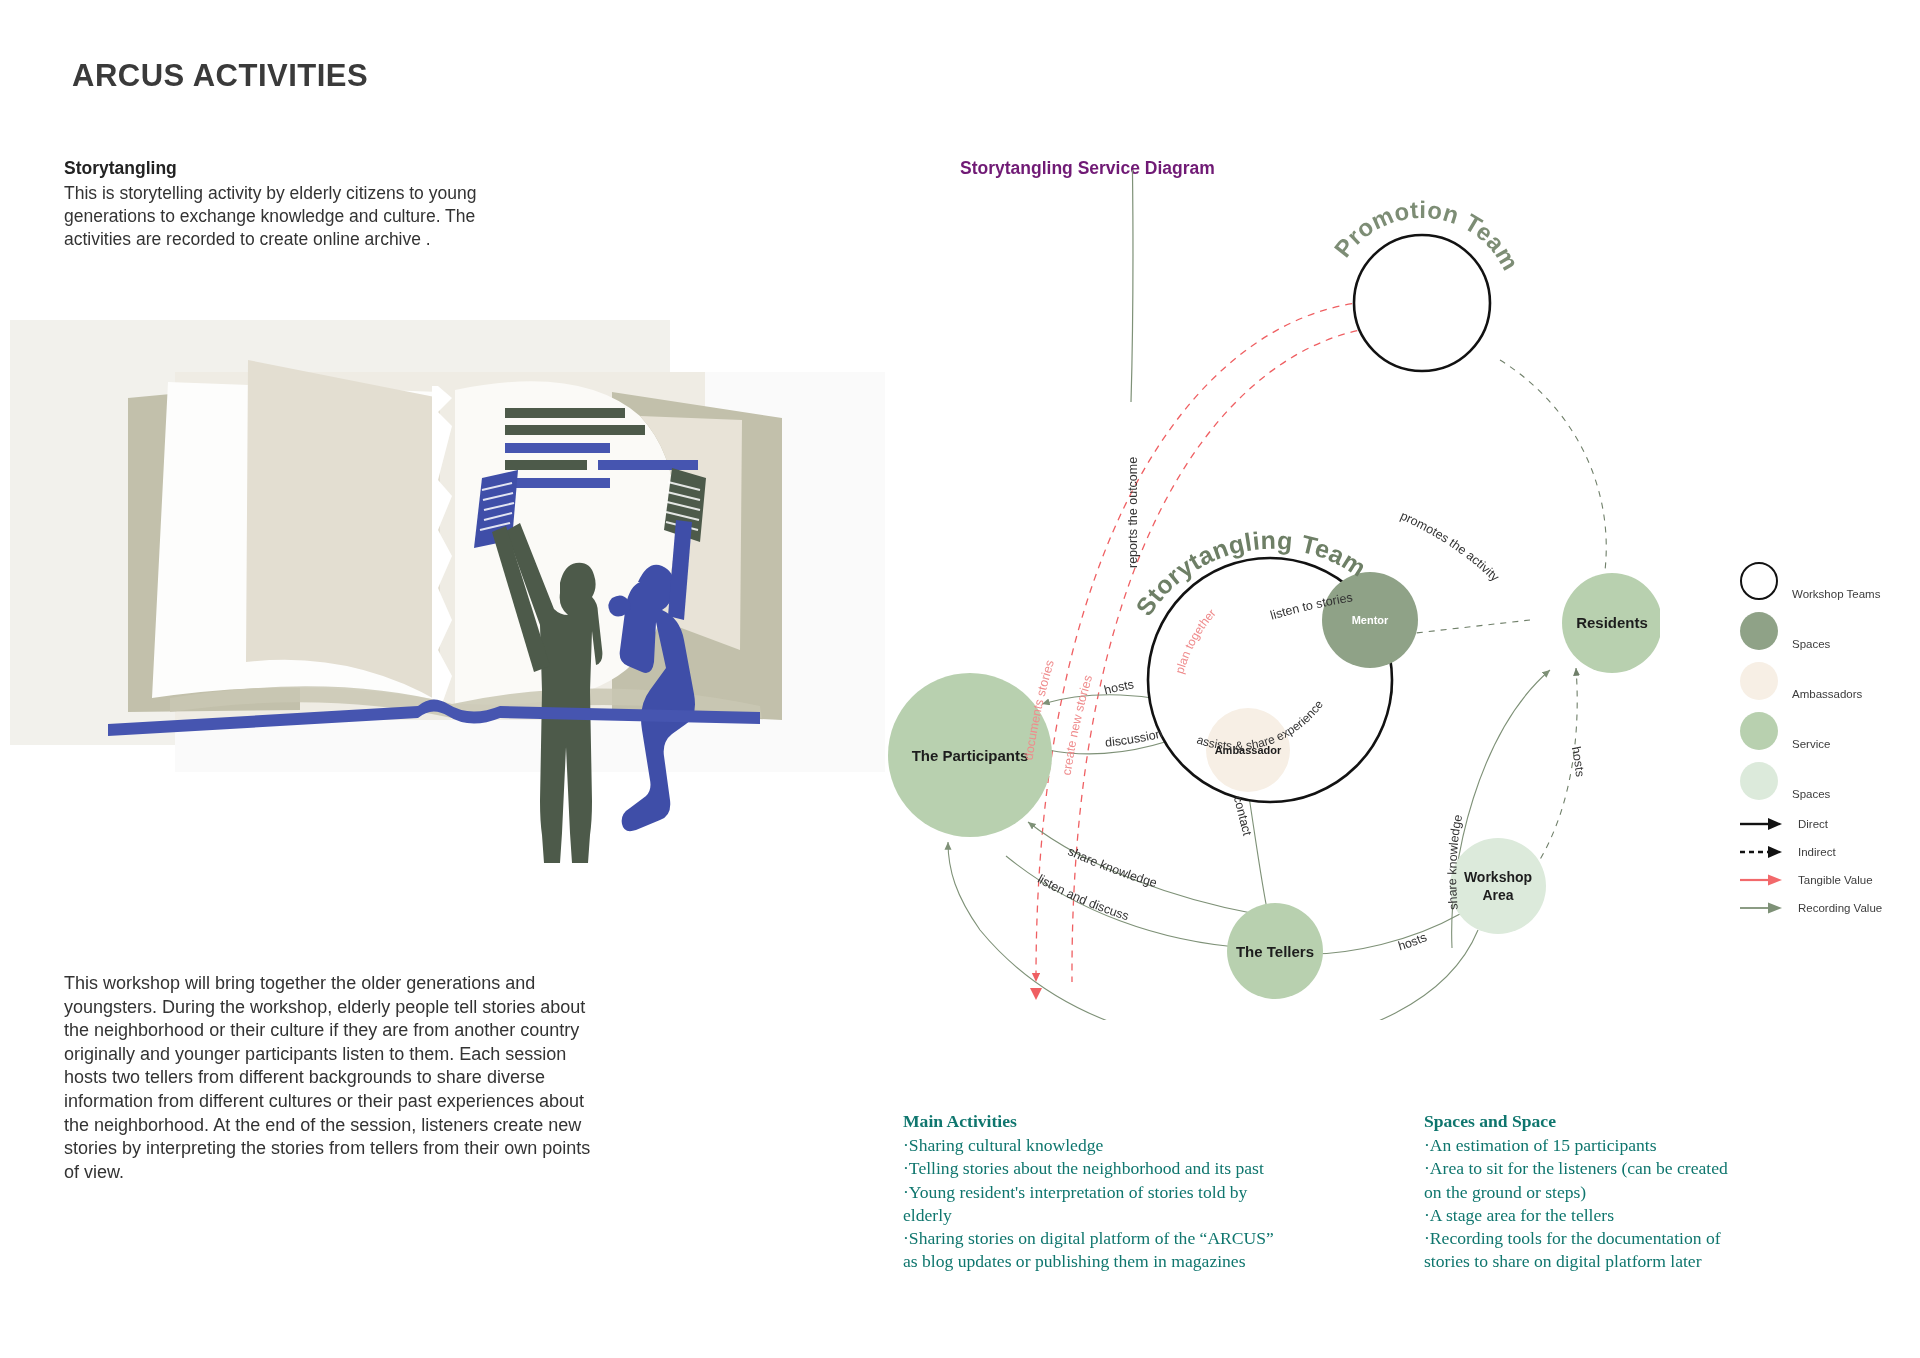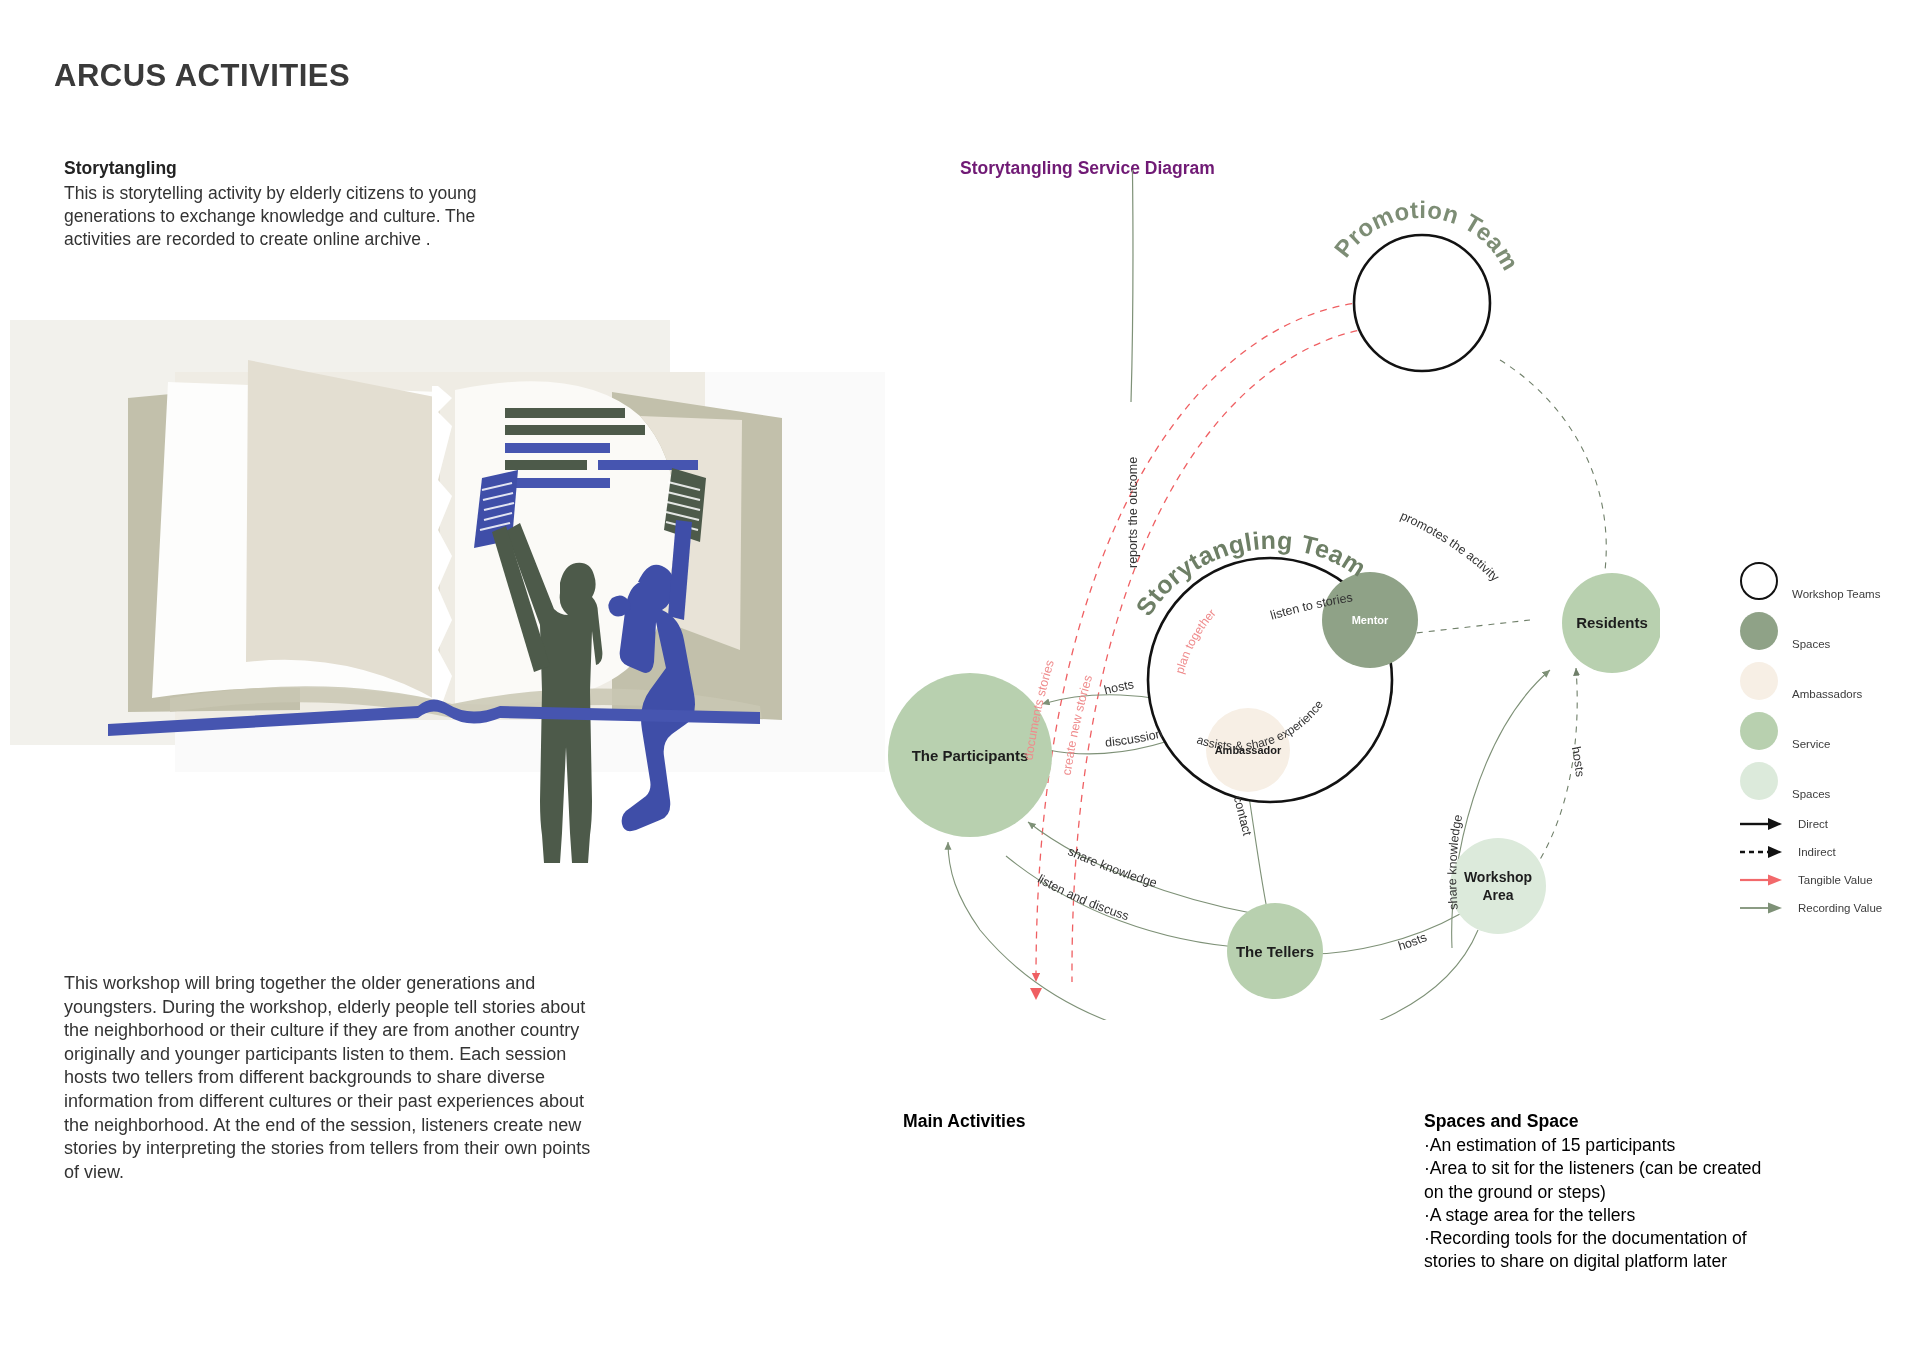--- a/index.html
+++ b/index.html
@@ -5,42 +5,42 @@
   html,body{margin:0;padding:0;}
   body{
     width:1920px;height:1358px;background:#ffffff;
     font-family:"Liberation Sans", sans-serif;
     color:#2b2b2b;overflow:hidden;position:relative;
   }
   .page{position:relative;width:1920px;height:1358px;}
 
   
   #page-title{
-    position:absolute;left:54px;top:58px;
+    position:absolute;left:72px;top:58px;
     font-size:31px;font-weight:bold;letter-spacing:.5px;color:#3a3a3a;
   }
   #left-sub-title{
     position:absolute;left:64px;top:158px;
     font-size:17.5px;font-weight:bold;color:#222;
   }
   #left-sub-body{
     position:absolute;left:64px;top:182px;width:540px;
     font-size:17.5px;line-height:23px;color:#333;white-space:pre-line;
   }
   #diagram-title{
     position:absolute;left:960px;top:158px;
     font-size:17.5px;font-weight:bold;color:#701a75;
   }
   #left-body{
     position:absolute;left:64px;top:972px;width:675px;
     font-size:18px;line-height:23.6px;color:#333;white-space:pre-line;
   }
 
   
-  .col-block{position:absolute;font-size:17.6px;line-height:23.2px;color:#000000;}
+  .col-block{position:absolute;font-size:17.6px;line-height:23.2px;color:#0f766e;font-family:Liberation Serif, serif;}
   #main-activities{left:903px;top:1110px;width:510px;}
   #tools-space{left:1424px;top:1110px;width:430px;}
   .col-head{font-weight:bold;font-size:17.6px;display:block;margin-bottom:1px;}
   .col-list{white-space:pre-line;}
 
   
   #illustration{position:absolute;left:0px;top:320px;width:890px;height:590px;}
 
   
   #service-diagram{position:absolute;left:860px;top:170px;width:800px;height:850px;}
@@ -347,20 +347,26 @@
             <line x1="0" y1="8" x2="30" y2="8" stroke="#7e9177" stroke-width="1.8"></line>
             <path d="M28,2.5 L42,8 L28,13.5 z" fill="#7e9177"></path>
           </svg>
       </div>
       <div class="legend-arrow-label">Recording Value</div>
     </div>
   </div>
 
   <div id="main-activities" class="col-block">
     <span class="col-head">Main Activities</span>
+    <span class="col-list">·Sharing cultural knowledge
+·Telling stories about the neighborhood and its past
+·Young resident's interpretation of stories told by
+elderly
+·Sharing stories on digital platform of the “ARCUS”
+as blog updates or publishing them in magazines</span>
   </div>
 
   <div id="tools-space" class="col-block">
     <span class="col-head">Spaces and Space</span>
     <span class="col-list">·An estimation of 15 participants
 ·Area to sit for the listeners (can be created
 on the ground or steps)
 ·A stage area for the tellers
 ·Recording tools for the documentation of
 stories to share on digital platform later</span>

